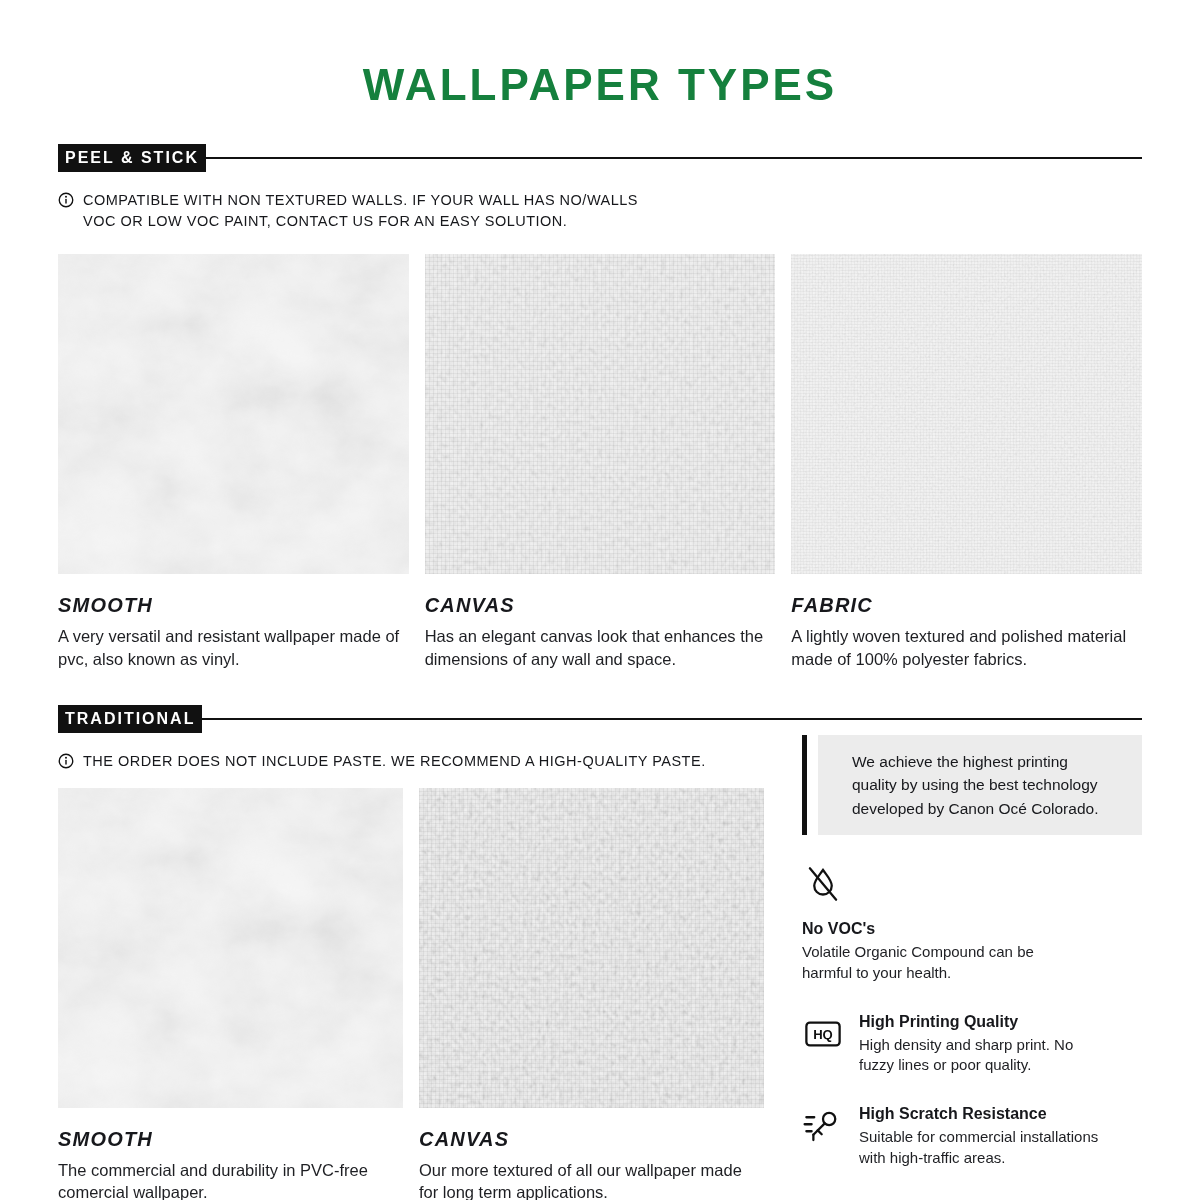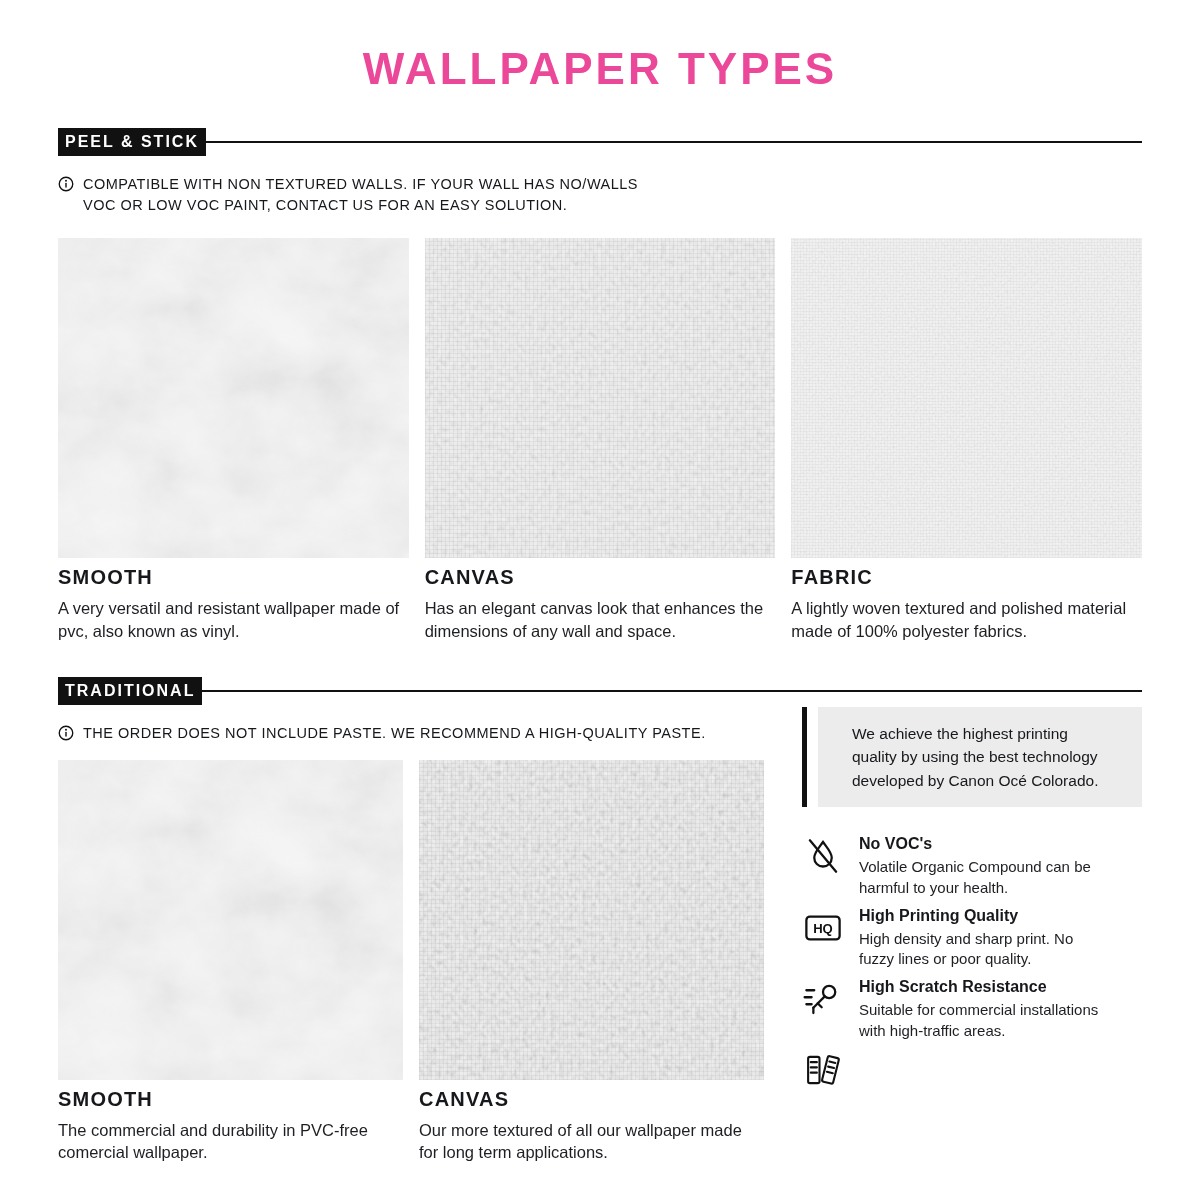--- a/index.html
+++ b/index.html
@@ -7,26 +7,26 @@
     width: 1200px;
     min-height: 1200px;
     font-family: "Liberation Sans", sans-serif;
     color: #111111;
     box-sizing: border-box;
   }
   .page { padding: 44px 58px 36px 58px; box-sizing: border-box; }
 
   
   h1.page-title {
-    margin: 0;
+    margin: 16px;
     text-align: center;
     font-size: 44px;
     font-weight: 700;
     letter-spacing: 3px;
-    color: #ec4899;
+    color: #15803d;
   }
 
   
   .section { margin-top: 34px; }
   .header-row { display: flex; align-items: center; }
   .badge {
     background: #111111;
     color: #ffffff;
     font-weight: 700;
     font-size: 16px;
@@ -61,43 +61,43 @@
       repeating-linear-gradient(0deg, rgba(140,140,140,0.13) 0px, rgba(140,140,140,0.13) 1px, transparent 1px, transparent 4px),
       repeating-linear-gradient(90deg, rgba(140,140,140,0.13) 0px, rgba(140,140,140,0.13) 1px, transparent 1px, transparent 4px);
   }
   .tex-fabric {
     background-color: #f5f5f5;
     background-image:
       repeating-linear-gradient(0deg, rgba(155,155,155,0.10) 0px, rgba(155,155,155,0.10) 1px, transparent 1px, transparent 3px),
       repeating-linear-gradient(90deg, rgba(155,155,155,0.08) 0px, rgba(155,155,155,0.08) 1px, transparent 1px, transparent 3px);
   }
 
-  .s-name { margin: 8px 0 0 0; font-size: 20px; font-weight: 700; letter-spacing: 1.2px; color: #17181c; }
+  .s-name { margin: 20px 0 0 0; font-size: 20px; font-weight: 700; letter-spacing: 1.2px; color: #17181c; font-style: italic; }
   .s-desc { margin: 8px 0 0 0; font-size: 16.5px; line-height: 1.38; color: #1e1f23; padding-right: 8px; }
 
   
   .bottom-grid { display: grid; grid-template-columns: 1fr 340px; gap: 38px; }
 
   
   .quality-box { display: flex; margin-top: 2px; }
   .q-bar { width: 5px; background: #111111; flex: none; }
   .q-text {
     background: #ececec;
     margin-left: 11px;
     padding: 15px 34px;
     font-size: 15.5px;
     line-height: 1.52;
     color: #17181c;
     flex: 1;
   }
 
   
   .features { margin-top: 28px; }
-  .feature { display: flex; gap: 15px; margin-top: 8px; }
-  .feature:first-child { margin-top: 8px; }
+  .feature { display: flex; gap: 15px; margin-top: 29px; }
+  .feature:first-child { margin-top: 8px; flex-direction: column; }
   .f-icon { width: 42px; height: 42px; flex: none; display: inline-flex; }
   .f-icon svg { width: 100%; height: 100%; }
   .f-title { font-weight: 700; font-size: 16px; color: #17181c; }
   .f-desc { margin-top: 4px; font-size: 15px; line-height: 1.38; color: #1e1f23; max-width: 252px; }
 </style>
 </head>
 <body>
 
 <svg width="0" height="0" style="position:absolute" aria-hidden="true">
   <defs>

